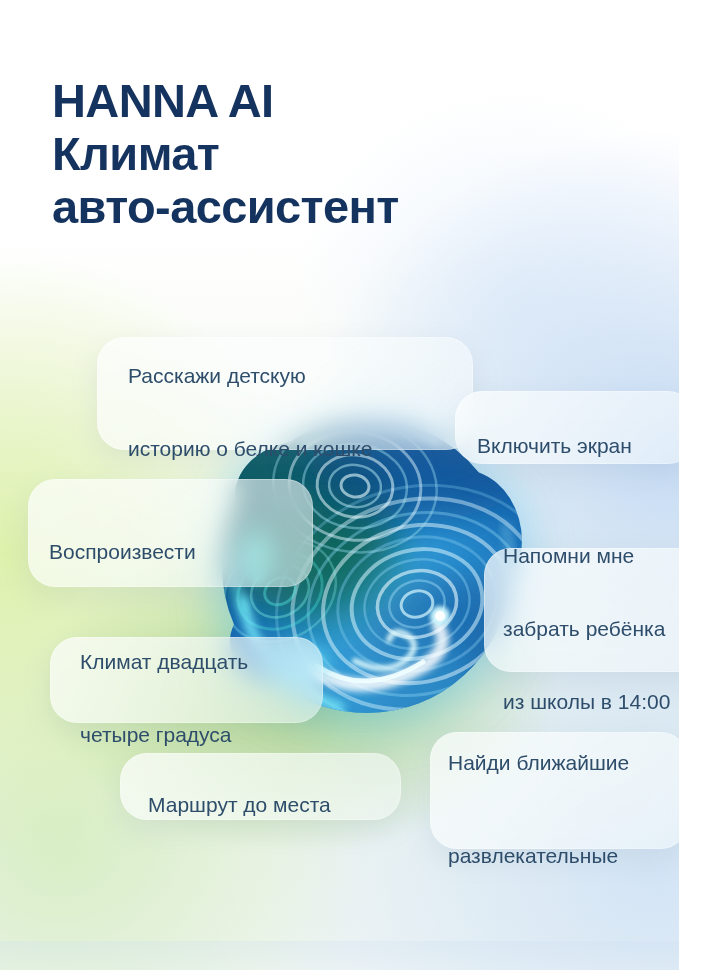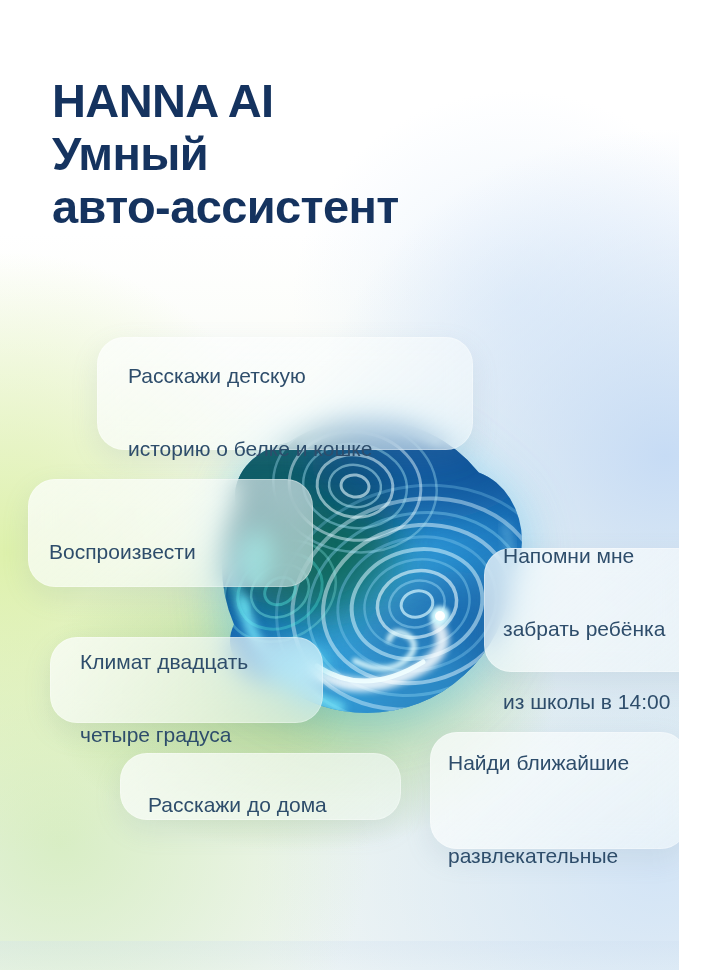--- a/index.html
+++ b/index.html
@@ -40,21 +40,21 @@
   .b7{left:430px;top:732px;width:240px;height:117px;padding-left:18px;gap:24px;}
   .b7 .line{line-height:33px;}
 </style>
 </head>
 <body>
 
 <div class="stage">
 
   <h1 class="title">
     <span>HANNA AI</span>
-    <span>Умный</span>
+    <span>Климат</span>
     <span>авто-ассистент</span>
   </h1>
 
   <div class="orb-wrap">
     <svg width="320" height="320" viewBox="0 0 320 320">
       <defs>
         <radialGradient id="gBase" cx="58%" cy="62%" r="75%">
           <stop offset="0" stop-color="#4ab9e9"></stop>
           <stop offset="0.35" stop-color="#2b93d4"></stop>
           <stop offset="0.7" stop-color="#1668b1"></stop>
@@ -136,38 +136,41 @@
         <circle cx="235" cy="210" r="5" fill="#ffffff" opacity="0.95"></circle>
       </g>
     </svg>
   </div>
 
   <div class="bubble b1">
     <span class="line">Расскажи детскую</span>
     <span class="line">историю о белке и кошке</span>
   </div>
 
+  <div class="bubble b2">
+    <span class="line">Включить экран</span>
+  </div>
 
   <div class="bubble b3">
     <span class="line">Воспроизвести</span>
   </div>
 
   <div class="bubble b4">
     <span class="line">Напомни мне</span>
     <span class="line">забрать ребёнка</span>
     <span class="line">из школы в 14:00</span>
   </div>
 
   <div class="bubble b5">
     <span class="line">Климат двадцать</span>
     <span class="line">четыре градуса</span>
   </div>
 
   <div class="bubble b6">
-    <span class="line">Расскажи до дома</span>
+    <span class="line">Маршрут до места</span>
   </div>
 
   <div class="bubble b7">
     <span class="line">Найди ближайшие</span>
     <span class="line">развлекательные</span>
   </div>
 
   <div class="seam"></div>
 </div>
 

